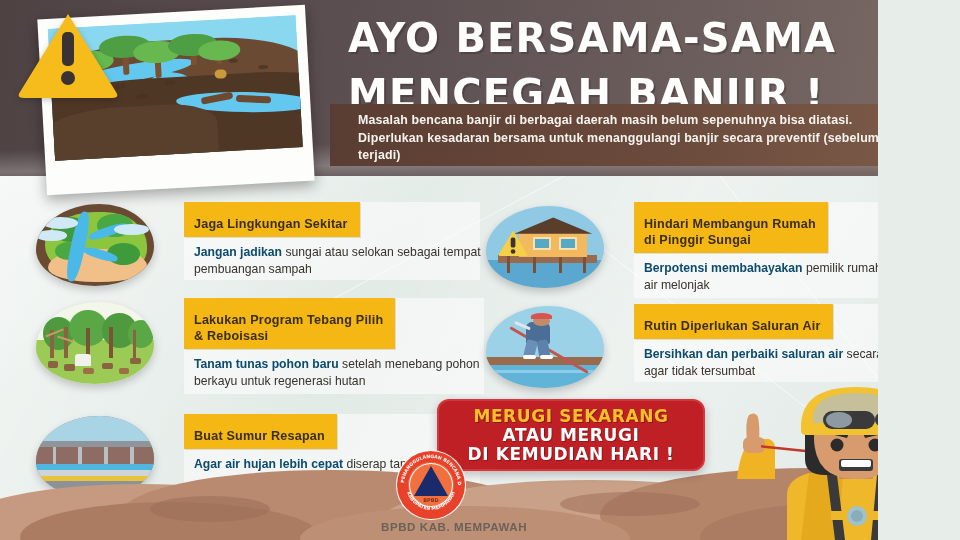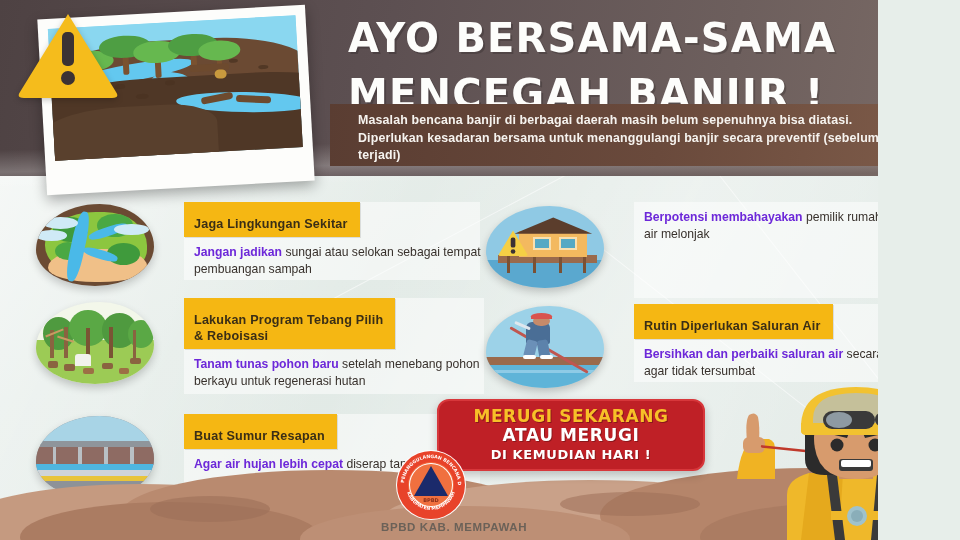--- a/index.html
+++ b/index.html
@@ -75,36 +75,36 @@
   .blob{position:absolute;inset:0;overflow:hidden;
     border-radius:54% 46% 50% 50%/56% 52% 48% 44%;
     box-shadow:0 4px 9px rgba(0,0,0,.20);}
   .tip-body{position:absolute;}
   .tip-label{display:inline-block;background:#f5b713;color:#3a2e16;
     font-weight:bold;font-size:12.6px;line-height:16px;letter-spacing:.2px;
     padding:14px 12px 5px 10px;box-shadow:1px 1px 0 rgba(0,0,0,.10);}
   .tip-label .l2{display:block;}
   .tip-desc{margin-top:7px;color:#38312c;font-size:12.2px;line-height:16.5px;
     padding-left:10px;}
-  .tip-desc b{font-weight:bold;color:#6d28d9;}
+  .tip-desc b{font-weight:bold;color:#0c4a6e;}
   .tip-card-bg{position:absolute;background:rgba(255,255,255,.52);}
 
   
   .art{position:absolute;}
 
   
   .callout{position:absolute;left:437px;top:399px;width:268px;height:72px;
     background:#bf2026;border-radius:12px;box-shadow:0 4px 10px rgba(0,0,0,.22);
     border:2px solid #d7373b;box-sizing:border-box;}
   .callout-inner{position:absolute;inset:0;display:flex;flex-direction:column;
     align-items:center;justify-content:center;
     font-family:"DejaVu Sans", sans-serif;font-weight:bold;letter-spacing:.6px;}
   .co1{color:#f7c028;font-size:17px;line-height:19px;text-shadow:1px 1px 0 rgba(0,0,0,.28);}
   .co2{color:#ffffff;font-size:17px;line-height:19px;text-shadow:1px 1px 0 rgba(0,0,0,.28);}
-  .co3{color:#ffffff;font-size:13px;line-height:19px;text-shadow:1px 1px 0 rgba(0,0,0,.28);}
+  .co3{color:#ffffff;font-size:17px;line-height:19px;text-shadow:1px 1px 0 rgba(0,0,0,.28);}
 
   
   .logo{position:absolute;left:395px;top:449px;width:72px;height:72px;}
   .logo svg{width:100%;height:100%;display:block;}
   .footer-text{position:absolute;left:368px;top:521px;width:260px;
     color:#6b6158;font-weight:bold;font-size:11.5px;letter-spacing:.6px;padding-left:13px;}
 
   
   .ground{position:absolute;left:0;bottom:0;width:960px;height:90px;}
   .mud{position:absolute;border-radius:50%;}
@@ -308,20 +308,24 @@
         <svg style="position:absolute;left:6%;top:28%;width:34%;height:34%;" viewBox="0 0 40 36">
           <path d="M20 2 L38 32 Q40 35 36 35 L4 35 Q0 35 2 32 Z" fill="#f5cf45"></path>
           <rect x="17" y="11" width="6" height="13" rx="2.5" fill="#3b3234"></rect>
           <circle cx="20" cy="29" r="3" fill="#3b3234"></circle>
         </svg>
       </div>
     </div>
     <div class="tip-body" style="left:148px;top:0;width:312px;">
       <div class="tip-card-bg" style="left:0;top:0;width:302px;height:96px;"></div>
       <div style="position:relative;">
+        <span class="tip-label">
+          <span>Hindari Membangun Rumah</span>
+          <span class="l2">di Pinggir Sungai</span>
+        </span>
         <div class="tip-desc">
           <b>Berpotensi membahayakan</b><span> pemilik rumah saat debit air melonjak</span>
         </div>
       </div>
     </div>
   </div>
 
   <div class="tip" style="left:486px;top:304px;">
     <div class="tip-icon" style="left:0;top:2px;">
       <div class="blob" style="background:#9cd2e8;">

